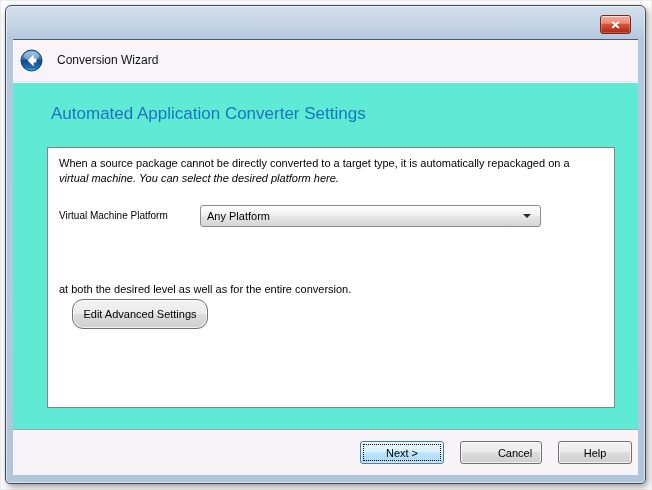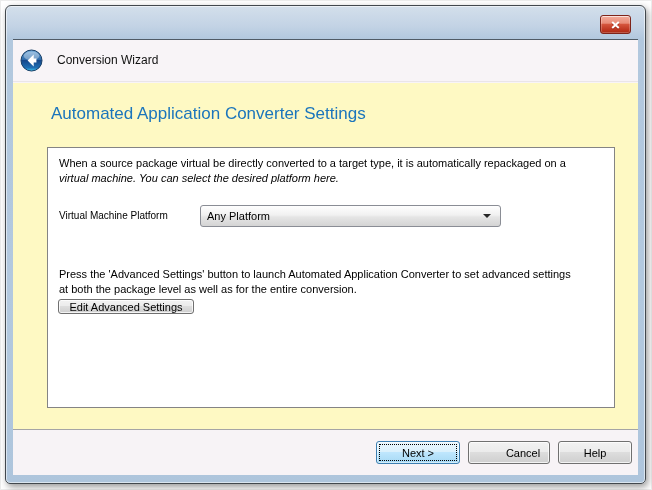--- a/index.html
+++ b/index.html
@@ -22,48 +22,48 @@
 
   
   .client { position:absolute; left:7px; right:7px; top:33px; bottom:8px;
     background:#f8f4f7; border-top:1px solid #505b66; }
 
   .nav-strip { position:relative; height:42px; border-bottom:1px solid #eae5e8;padding-left:28px; }
   .back-btn { position:absolute; left:7px; top:9px; width:23px; height:23px; border:none;
     background:transparent; padding:0; cursor:default; }
   .wizard-title { position:absolute; left:44px; top:13px; font-size:12px; color:#111; }
 
-  .main { position:absolute; top:43px; left:0; right:0; bottom:46px; background:#fef9c3; }
+  .main { position:absolute; top:43px; left:0; right:0; bottom:46px; background:#5eead4; }
   .page-heading { position:absolute; left:38px; top:21px; font-size:17px; color:#1b75bc; }
 
   .groupbox { position:absolute; left:34px; top:64px; width:568px; height:261px;
     border:1px solid #848484; background:#fff; }
   .gb-line { position:absolute; left:11px; font-size:11px; line-height:15px; color:#000;
     white-space:nowrap; }
   .l-intro0 { top:8px; }  .l-intro1 { top:23px;font-style:italic; }
   .vm-label { position:absolute; left:11px; top:62px; font-size:10px; color:#000; }
-  .combo { position:absolute; left:152px; top:57px; width:301px; height:22px;
+  .combo { position:absolute; left:152px; top:57px; width:341px; height:22px;
     border:1px solid #8a8d95; border-radius:3px;
     background:linear-gradient(180deg,#fefefe 0%,#f1f1f1 45%,#e5e5e5 55%,#d4d4d4 100%);
     display:flex; align-items:center; cursor:default; }
   .combo-value { font-size:11px; color:#000; padding-left:6px; }
   .combo-arrow { margin-left:auto; margin-right:9px; width:0; height:0;
     border-left:4px solid transparent; border-right:4px solid transparent;
     border-top:4px solid #262626; }
   .l-adv0 { top:119px; }  .l-adv1 { top:134px; }
 
   .btn { font-family:"Liberation Sans","DejaVu Sans",sans-serif; font-size:11px; color:#000;
     border:1px solid #707070; border-radius:3px;
     background:linear-gradient(180deg,#f2f2f2 0%,#ebebeb 49%,#dddddd 50%,#cfcfcf 100%);
     box-shadow:inset 0 0 0 1px rgba(255,255,255,0.75); cursor:default; }
-  .adv-btn { position:absolute; left:10px; top:151px; width:136px; height:15px; }
+  .adv-btn { position:absolute; left:24px; top:151px; width:136px; height:30px;border-radius:11px; }
 
   .footer { position:absolute; left:0; right:0; bottom:0; height:46px; background:#f7f3f6;
     border-top:1px solid #a5a5a5; display:flex; align-items:center; justify-content:flex-end;
-    gap:8px; padding-right:6px; }
+    gap:16px; padding-right:6px; }
   .foot-btn { height:23px; }
   .next-btn { position:relative; width:84px; border-color:#3c7fb1;
     background:linear-gradient(180deg,#eaf6fd 0%,#d9f0fc 49%,#bee6fd 50%,#a6d9f4 100%);
     box-shadow:inset 0 0 0 1px rgba(255,255,255,0.5); }
   .focus-rect { position:absolute; left:2px; right:2px; top:2px; bottom:2px;
     border:1px dotted #000; pointer-events:none; }
   .next-label { position:relative; font-size:11px; }
   .cancel-btn { width:82px;padding-left:28px; }
   .help-btn { width:74px; }
 </style>
@@ -101,31 +101,30 @@
             <path d="M13.7 5.6 L7.6 11.5 L13.7 17.4 L13.7 13.6 L16.4 13.6 L16.4 9.4 L13.7 9.4 Z" fill="#ffffff"></path>
           </svg>
         </button>
         <span class="wizard-title">Conversion Wizard</span>
       </div>
 
       <div class="main">
         <div class="page-heading">Automated Application Converter Settings</div>
 
         <div class="groupbox">
-          <div class="gb-line l-intro0">When a source package virtual be directly converted to a target type, it is automatically repackaged on a</div>
+          <div class="gb-line l-intro0">When a source package cannot be directly converted to a target type, it is automatically repackaged on a</div>
           <div class="gb-line l-intro1">virtual machine. You can select the desired platform here.</div>
 
           <span class="vm-label">Virtual Machine Platform</span>
           <div class="combo">
             <span class="combo-value">Any Platform</span>
             <span class="combo-arrow"></span>
           </div>
 
-          <div class="gb-line l-adv0">Press the 'Advanced Settings' button to launch Automated Application Converter to set advanced settings</div>
-          <div class="gb-line l-adv1">at both the package level as well as for the entire conversion.</div>
+          <div class="gb-line l-adv1">at both the desired level as well as for the entire conversion.</div>
 
           <button class="btn adv-btn">Edit Advanced Settings</button>
         </div>
       </div>
 
       <div class="footer">
         <button class="btn foot-btn next-btn">
           <span class="focus-rect"></span>
           <span class="next-label">Next &gt;</span>
         </button>

